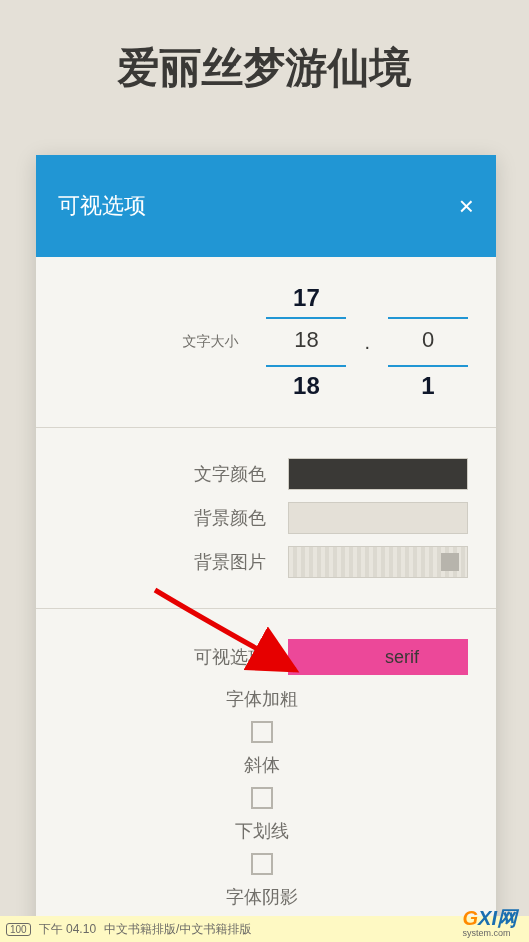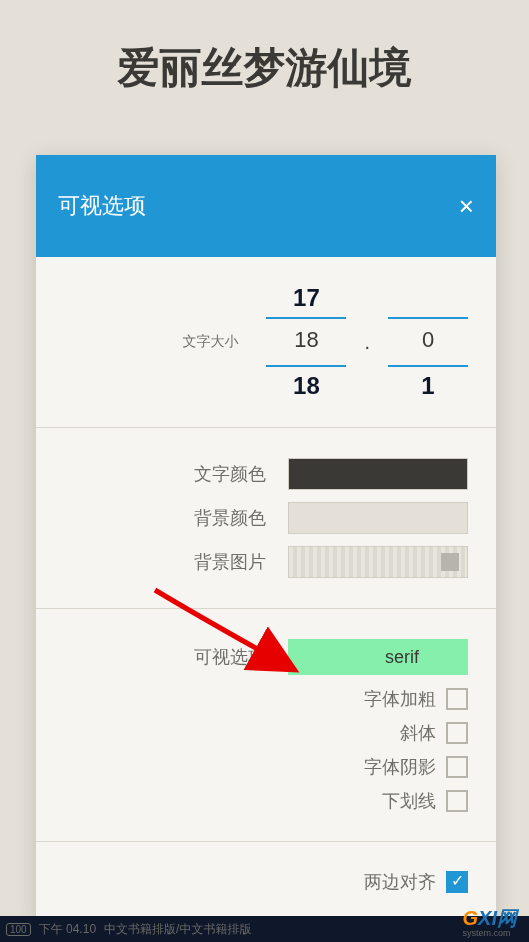--- a/index.html
+++ b/index.html
@@ -116,33 +116,34 @@
   .swatch.pattern::after {
     content:"";
     position:absolute;
     right:8px; top:6px;
     width:18px; height:18px;
     background:#b7b4ac;
   }
   .font-select {
     width: 180px;
     height: 36px;
-    background: #86efac;
+    background: #ec4899;
     color: #3a3936;
     text-align: center;
     line-height: 36px;
     font-size: 18px;
     padding-left: 48px;
   }
   .checkbox-row {
     display: flex;
     align-items: center;
     justify-content: flex-end;
     gap: 10px;
     margin: 10px 0;
+    flex-direction: column;
   }
   .cb-label {
     color: #716f6a;
     font-size: 18px;
   }
   .cb {
     width: 22px;
     height: 22px;
     border: 2px solid #b7b4ac;
     background: #f6f5f1;
@@ -172,21 +173,21 @@
     left: 145px;
     top: 580px;
     pointer-events: none;
   }
   .status-bar {
     position: absolute;
     bottom: 0;
     left: 0;
     width: 100%;
     height: 26px;
-    background: #0f172a;
+    background: #fef9c3;
     display: flex;
     align-items: center;
     padding: 0 6px;
     font-size: 12px;
     color: #6b6a66;
     gap: 8px;
   }
   .battery {
     border: 1px solid #6b6a66;
     border-radius: 3px;
@@ -265,25 +266,25 @@
     </div>
     <div class="checkbox-row">
       <div class="cb-label">字体加粗</div>
       <div class="cb"></div>
     </div>
     <div class="checkbox-row">
       <div class="cb-label">斜体</div>
       <div class="cb"></div>
     </div>
     <div class="checkbox-row">
+      <div class="cb-label">下划线</div>
+      <div class="cb"></div>
+    </div>
+    <div class="checkbox-row">
       <div class="cb-label">字体阴影</div>
-      <div class="cb"></div>
-    </div>
-    <div class="checkbox-row">
-      <div class="cb-label">下划线</div>
       <div class="cb"></div>
     </div>
   </div>
 
   <div class="section last-section">
     <div class="checkbox-row">
       <div class="cb-label">两边对齐</div>
       <div class="cb checked"></div>
     </div>
   </div>

